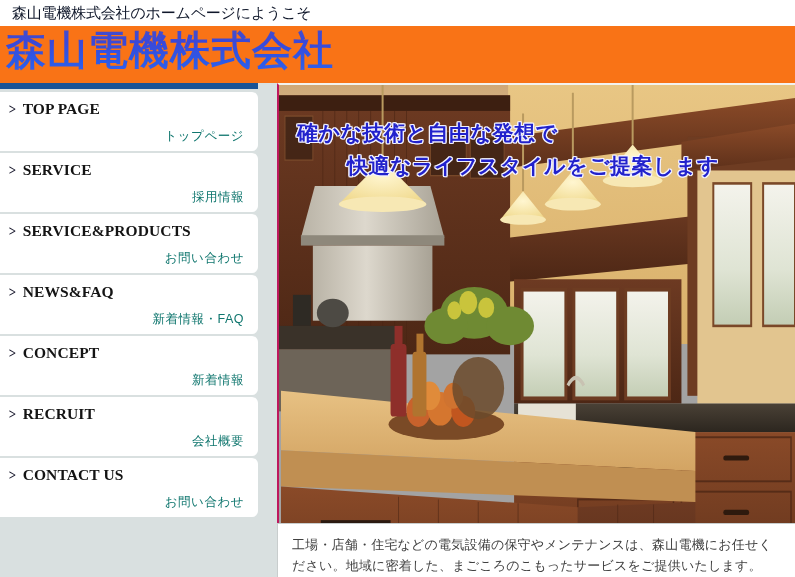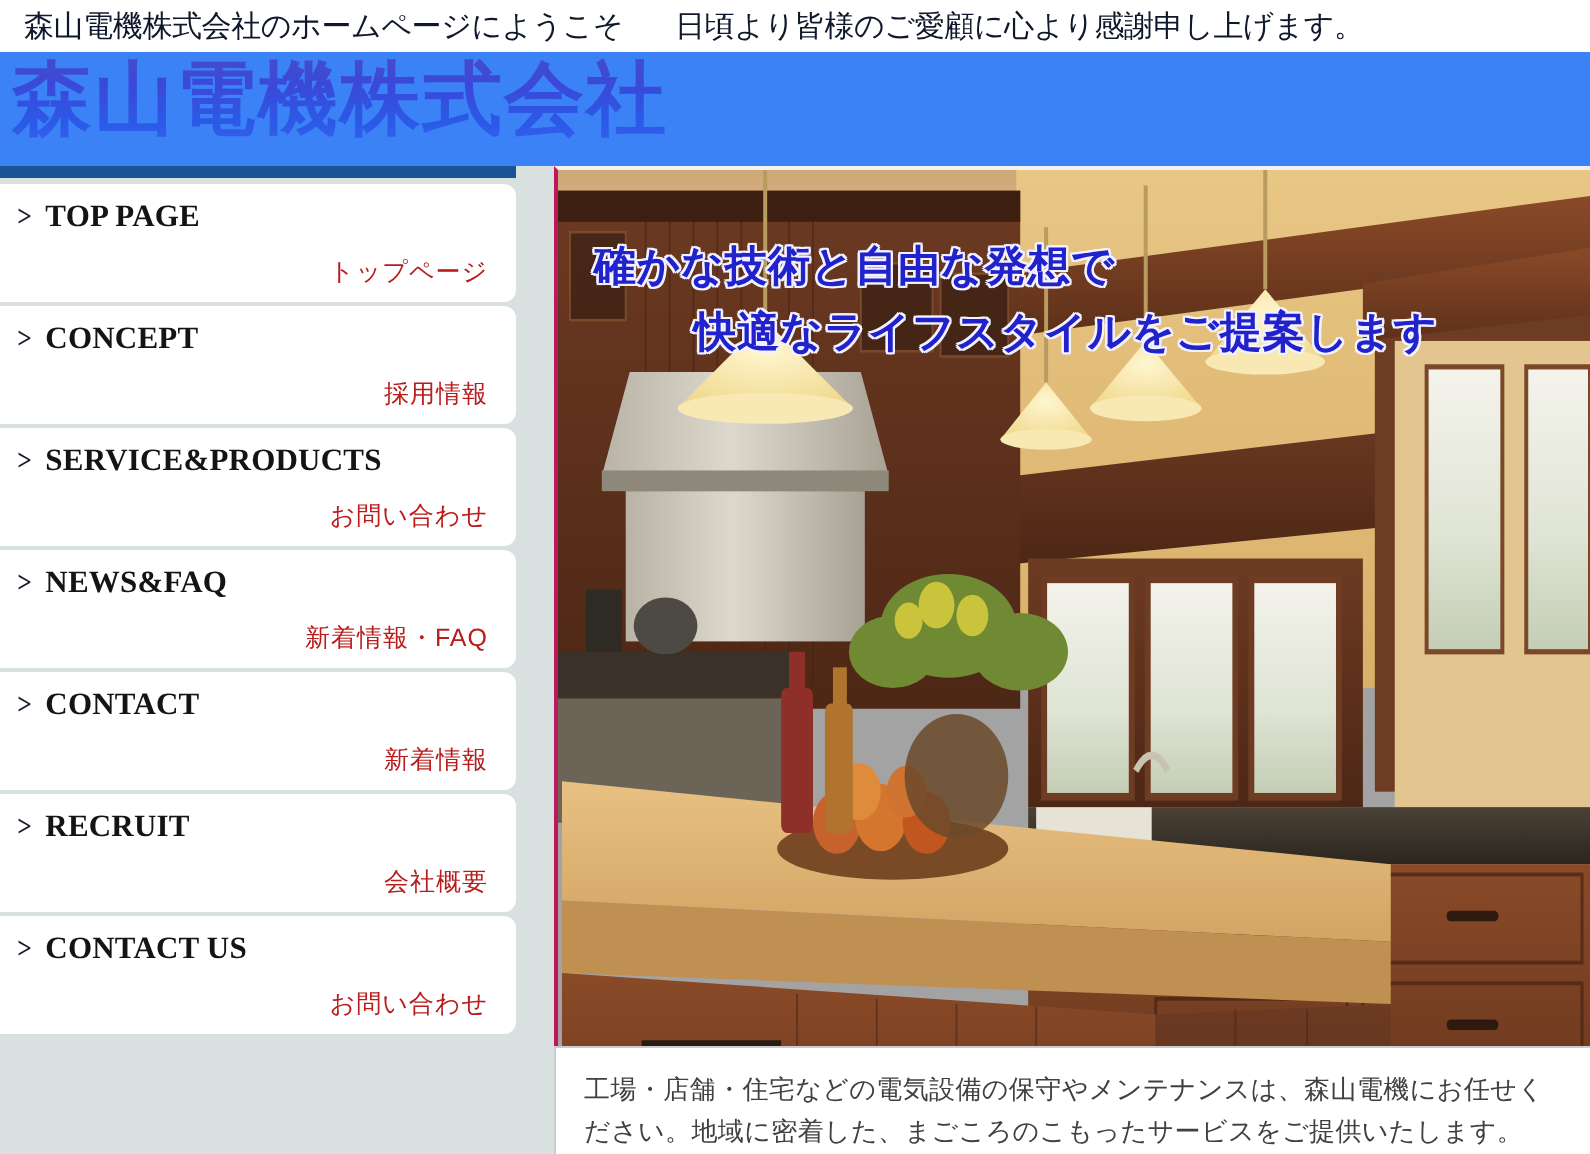--- a/index.html
+++ b/index.html
@@ -27,21 +27,21 @@
     font-size: 15px;
     color: #0f172a;
     letter-spacing: -0.2px;
   }
   .topbar-text.second { margin-left: 26px; }
 
   
   .header {
     width: 795px;
     height: 57px;
-    background: #3b82f6;
+    background: #f97316;
     position: relative;
   }
   .logo {
     position: absolute;
     left: 6px;
     top: -4px;
     font-size: 40px;
     font-weight: bold;
     line-height: 57px;
     letter-spacing: 1px;
@@ -103,21 +103,21 @@
     color: #1a1a2e;
     line-height: 1;
     display: inline-block;
     transform: scaleX(0.85);
   }
   .nav-jp {
     position: absolute;
     right: 14px;
     bottom: 6px;
     font-size: 12.5px;
-    color: #b91c1c;
+    color: #0f766e;
     letter-spacing: 0.5px;
   }
 
   
   .main {
     position: absolute;
     left: 277px;
     top: 0;
     width: 518px;
   }
@@ -176,21 +176,20 @@
     color: #404040;
     line-height: 1.62;
     letter-spacing: 0.2px;
   }
 </style>
 </head>
 <body>
 
 <div class="topbar">
   <span class="topbar-text">森山電機株式会社のホームページにようこそ</span>
-  <span class="topbar-text second">日頃より皆様のご愛顧に心より感謝申し上げます。</span>
 </div>
 
 <div class="header">
   <div class="logo">森山電機株式会社</div>
 </div>
 
 <div class="layout">
 
   <nav class="sidebar">
     <div class="sidebar-topbar"></div>
@@ -199,45 +198,45 @@
       <div class="nav-en">
         <span class="chev">&gt;</span>
         <span>TOP PAGE</span>
       </div>
       <div class="nav-jp">トップページ</div>
     </div>
 
     <div class="nav-item">
       <div class="nav-en">
         <span class="chev">&gt;</span>
+        <span>SERVICE</span>
+      </div>
+      <div class="nav-jp">採用情報</div>
+    </div>
+
+    <div class="nav-item">
+      <div class="nav-en">
+        <span class="chev">&gt;</span>
+        <span>SERVICE&amp;PRODUCTS</span>
+      </div>
+      <div class="nav-jp">お問い合わせ</div>
+    </div>
+
+    <div class="nav-item">
+      <div class="nav-en">
+        <span class="chev">&gt;</span>
+        <span>NEWS&amp;FAQ</span>
+      </div>
+      <div class="nav-jp">新着情報・FAQ</div>
+    </div>
+
+    <div class="nav-item">
+      <div class="nav-en">
+        <span class="chev">&gt;</span>
         <span>CONCEPT</span>
-      </div>
-      <div class="nav-jp">採用情報</div>
-    </div>
-
-    <div class="nav-item">
-      <div class="nav-en">
-        <span class="chev">&gt;</span>
-        <span>SERVICE&amp;PRODUCTS</span>
-      </div>
-      <div class="nav-jp">お問い合わせ</div>
-    </div>
-
-    <div class="nav-item">
-      <div class="nav-en">
-        <span class="chev">&gt;</span>
-        <span>NEWS&amp;FAQ</span>
-      </div>
-      <div class="nav-jp">新着情報・FAQ</div>
-    </div>
-
-    <div class="nav-item">
-      <div class="nav-en">
-        <span class="chev">&gt;</span>
-        <span>CONTACT</span>
       </div>
       <div class="nav-jp">新着情報</div>
     </div>
 
     <div class="nav-item">
       <div class="nav-en">
         <span class="chev">&gt;</span>
         <span>RECRUIT</span>
       </div>
       <div class="nav-jp">会社概要</div>

